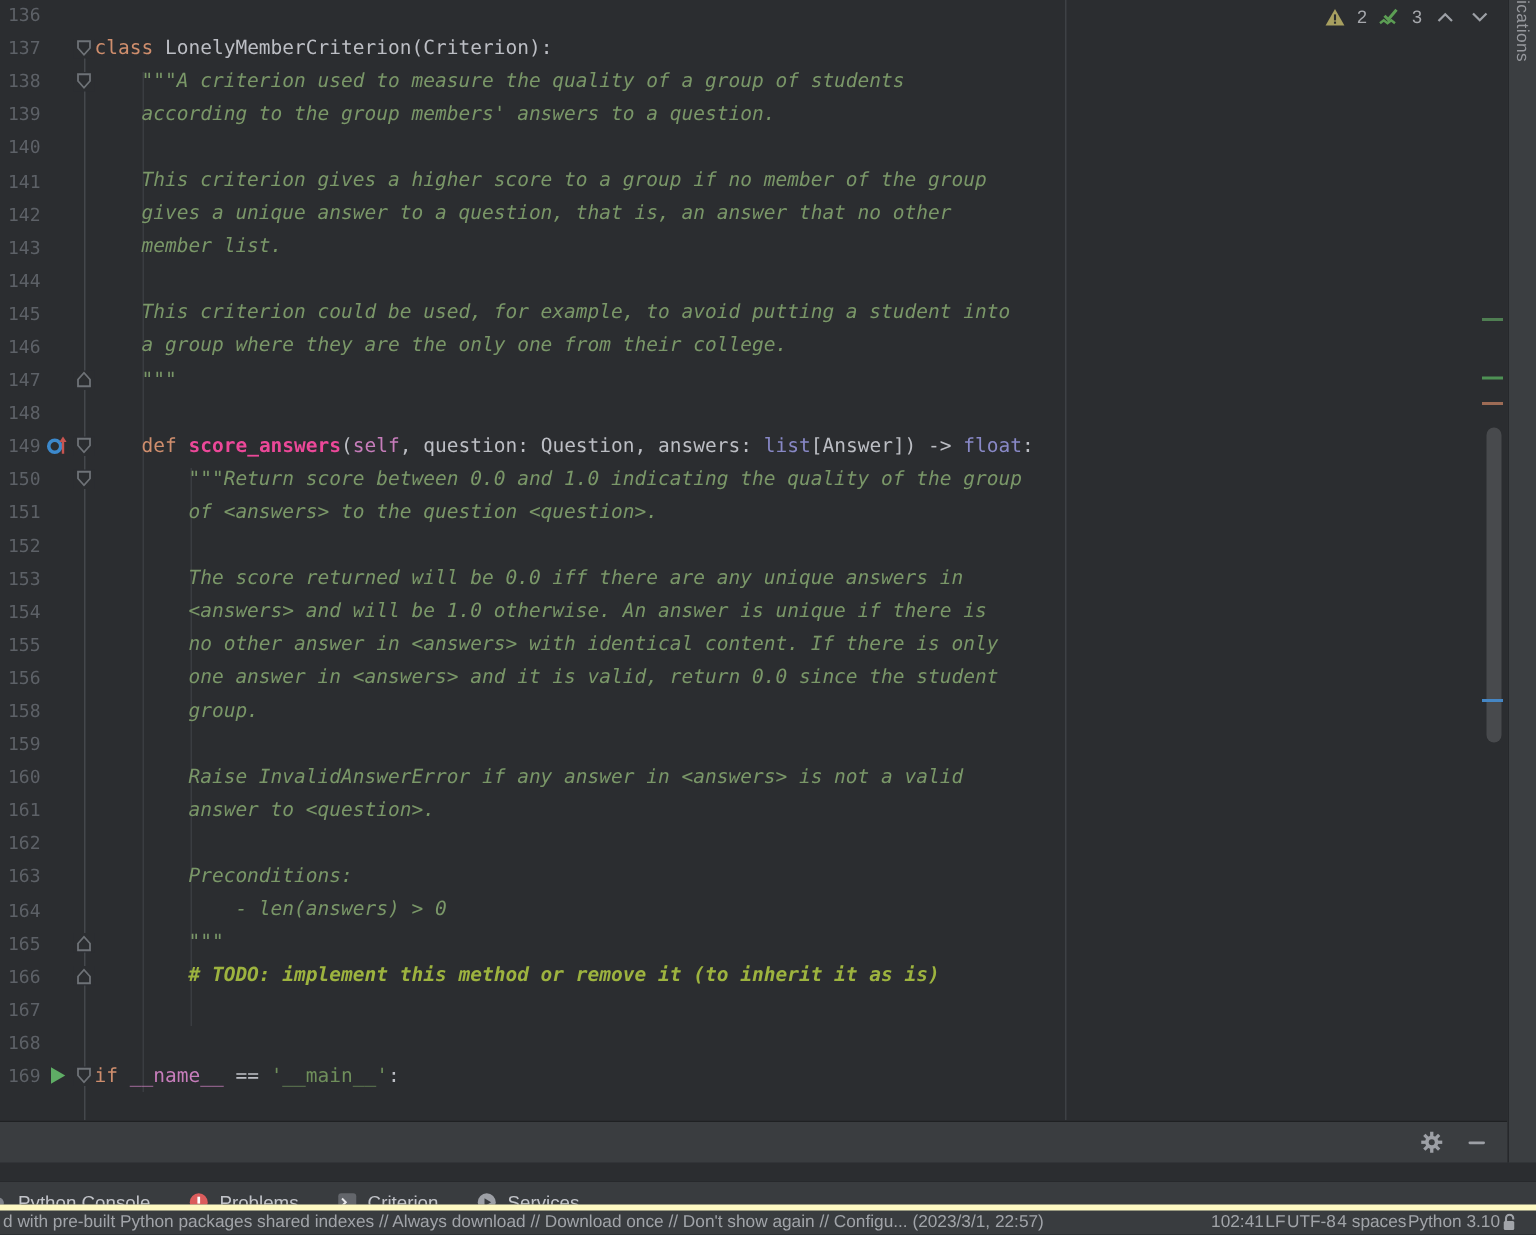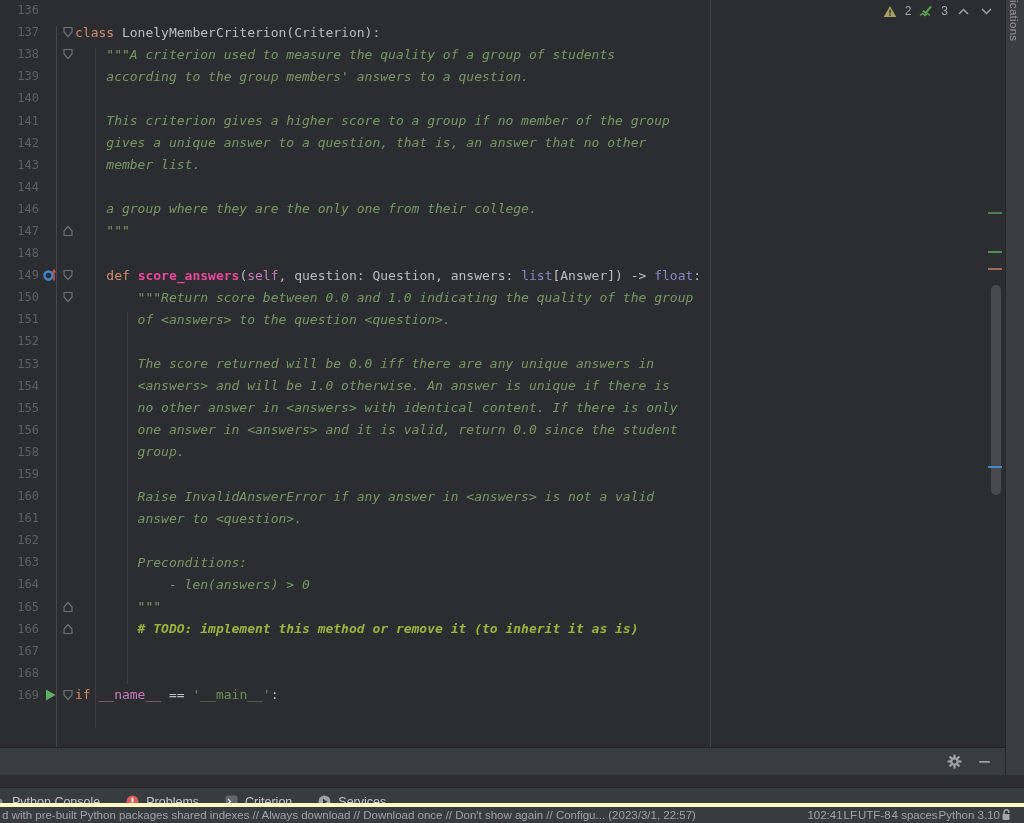--- a/index.html
+++ b/index.html
@@ -6,21 +6,21 @@
             font-family:"Liberation Sans",sans-serif;}
   .app{position:relative;width:1024px;height:823px;background:#2B2D30;}
 
   
   .editor{position:absolute;left:0;top:0;width:1024px;height:747px;overflow:hidden;}
   .vguide{position:absolute;top:0;height:747px;width:1px;background:#3E4145;}
   .foldline{position:absolute;left:56px;top:26px;height:721px;width:1px;background:#45484C;}
   .indent-guide{position:absolute;width:1px;background:#3A3D41;}
   #lines{position:absolute;left:0;top:-1px;width:1005px;}
   .row{position:relative;height:22.1px;display:flex;align-items:center;z-index:2;}
-  .num{flex:none;width:27px;text-align:right;font:12px "DejaVu Sans Mono",monospace;color:#5D6167;margin-left:12px;}
+  .num{flex:none;width:27px;text-align:right;font:12px "DejaVu Sans Mono",monospace;color:#5D6167;}
   .gicon{flex:none;width:22px;height:14px;display:flex;align-items:center;justify-content:center;}
   .fold{flex:none;width:14px;height:13px;display:flex;align-items:center;justify-content:center;background:#2B2D30;}
   .code{flex:none;white-space:pre;font:13px "DejaVu Sans Mono",monospace;color:#BCBEC4;}
   .tk-k{color:#CF8E6D;}
   .tk-d{color:#BCBEC4;}
   .tk-f{color:#ec4899;font-weight:bold;}
   .tk-s{color:#C77DBB;}
   .tk-b{color:#8888C6;}
   .tk-g{color:#7A9768;font-style:italic;}
   .tk-t{color:#9DB33F;font-style:italic;font-weight:bold;margin-top:36px;}
@@ -121,20 +121,26 @@
           <span class="num">143</span>
           <span class="gicon"></span>
           <span class="fold" style="background: transparent;"></span>
           <span class="code"><span class="tk-g">    member list.</span></span>
         </div>
         <div class="row">
           <span class="num">144</span>
           <span class="gicon"></span>
           <span class="fold" style="background: transparent;"></span>
           <span class="code"></span>
+        </div>
+        <div class="row">
+          <span class="num">145</span>
+          <span class="gicon"></span>
+          <span class="fold" style="background: transparent;"></span>
+          <span class="code"><span class="tk-g">    This criterion could be used, for example, to avoid putting a student into</span></span>
         </div>
         <div class="row">
           <span class="num">146</span>
           <span class="gicon"></span>
           <span class="fold" style="background: transparent;"></span>
           <span class="code"><span class="tk-g">    a group where they are the only one from their college.</span></span>
         </div>
         <div class="row">
           <span class="num">147</span>
           <span class="gicon"></span>

